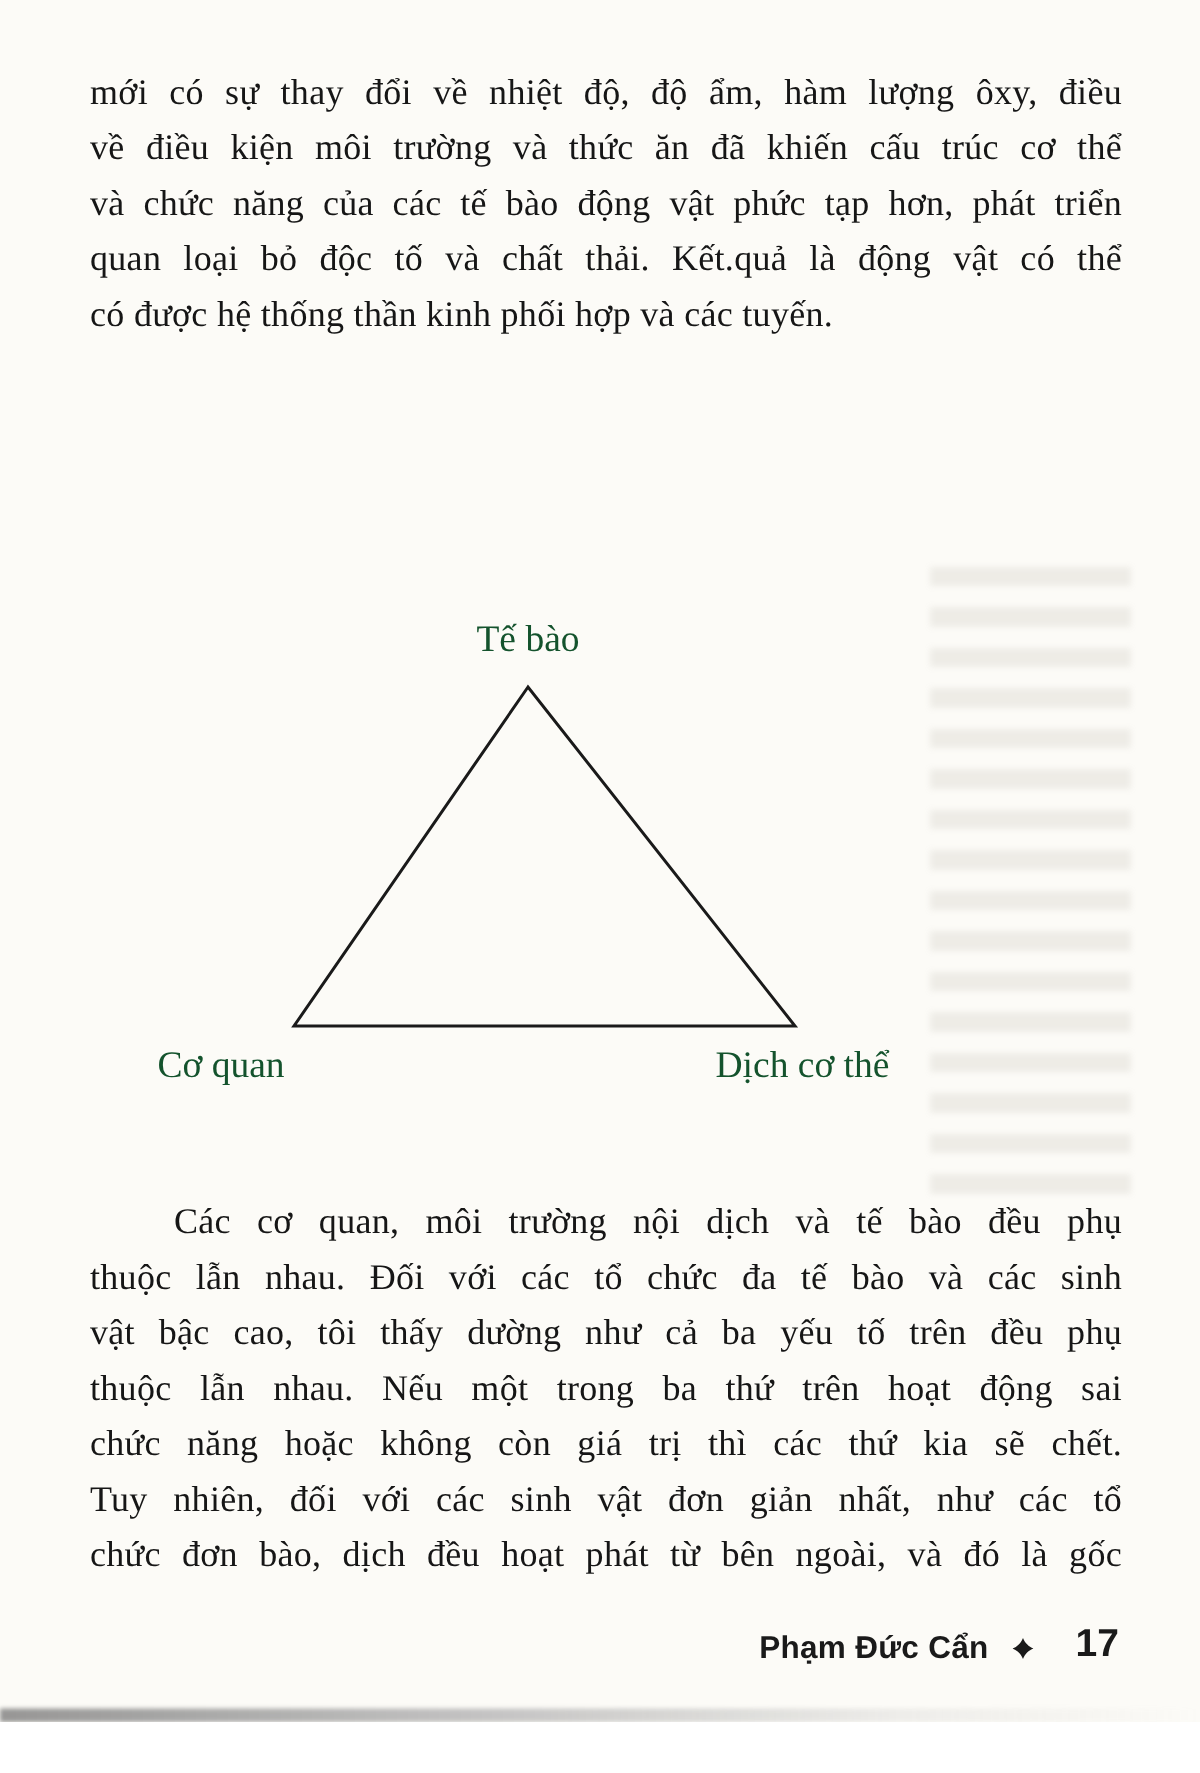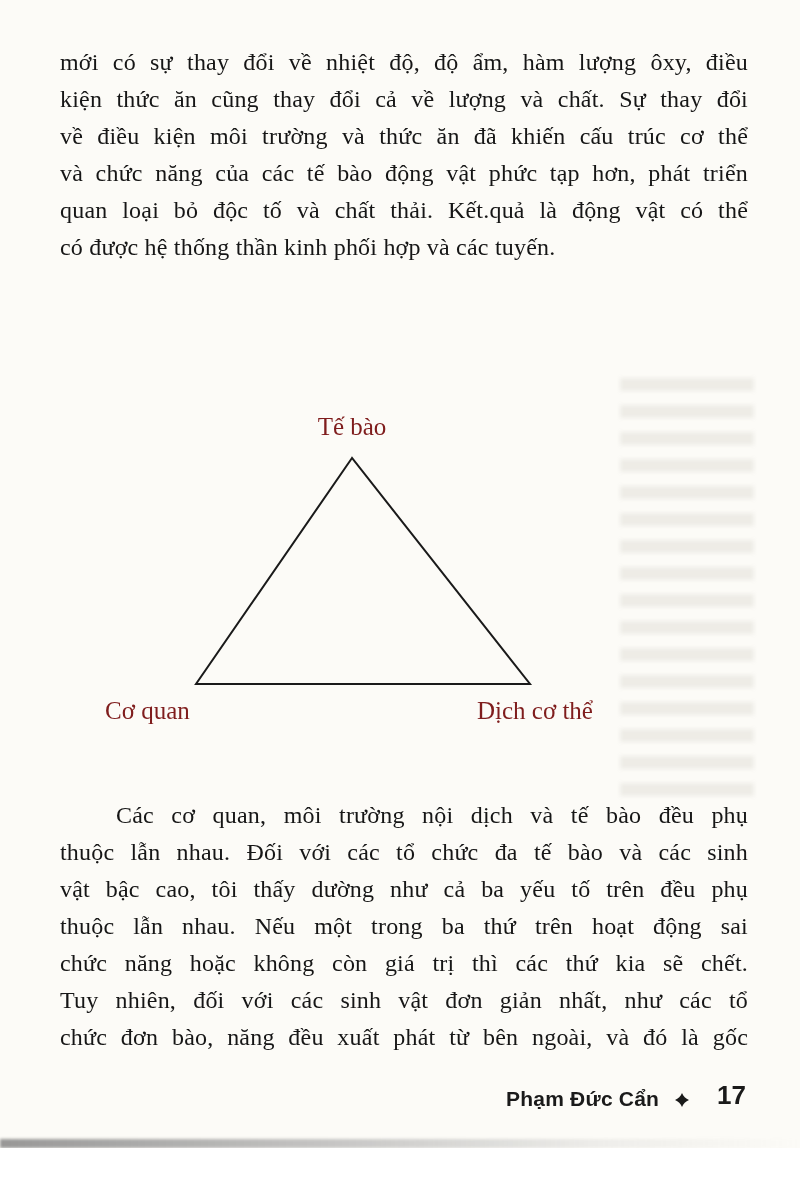--- a/index.html
+++ b/index.html
@@ -25,21 +25,21 @@
   #para2 .line:first-child { text-indent: 56px; }
   .line {
     text-align: justify;
     text-align-last: justify;
   }
   .line.left-last { text-align-last: left; }
   .diagram-label {
     position: absolute;
     font-size: 25px;
     line-height: 30px;
-    color: #7f1d1d;
+    color: #14532d;
   }
   #label-top { top: 412px; left: 252px; width: 200px; text-align: center; }
   #label-bl  { top: 696px; left: 105px; }
   #label-br  { top: 696px; left: 477px; }
   .triangle-svg {
     position: absolute;
     top: 450px;
     left: 160px;
   }
   .bleed {
@@ -88,21 +88,20 @@
 </style>
 </head>
 <body>
 
 <div class="page">
 
   <div class="bleed"></div>
 
   <div class="para" id="para1">
     <div class="line">mới có sự thay đổi về nhiệt độ, độ ẩm, hàm lượng ôxy, điều</div>
-    <div class="line">kiện thức ăn cũng thay đổi cả về lượng và chất. Sự thay đổi</div>
     <div class="line">về điều kiện môi trường và thức ăn đã khiến cấu trúc cơ thể</div>
     <div class="line">và chức năng của các tế bào động vật phức tạp hơn, phát triển</div>
     <div class="line">quan loại bỏ độc tố và chất thải. Kết.quả là động vật có thể</div>
     <div class="line left-last">có được hệ thống thần kinh phối hợp và các tuyến.</div>
   </div>
 
   <div class="diagram-label" id="label-top">Tế bào</div>
 
   <svg class="triangle-svg" width="390" height="245" viewBox="0 0 390 245" aria-hidden="true">
     <polygon points="192,8 36,234 370,234" fill="none" stroke="#1a1a1a" stroke-width="2" stroke-linejoin="miter"></polygon>
@@ -111,21 +110,21 @@
   <div class="diagram-label" id="label-bl">Cơ quan</div>
   <div class="diagram-label" id="label-br">Dịch cơ thể</div>
 
   <div class="para" id="para2">
     <div class="line">Các cơ quan, môi trường nội dịch và tế bào đều phụ</div>
     <div class="line">thuộc lẫn nhau. Đối với các tổ chức đa tế bào và các sinh</div>
     <div class="line">vật bậc cao, tôi thấy dường như cả ba yếu tố trên đều phụ</div>
     <div class="line">thuộc lẫn nhau. Nếu một trong ba thứ trên hoạt động sai</div>
     <div class="line">chức năng hoặc không còn giá trị thì các thứ kia sẽ chết.</div>
     <div class="line">Tuy nhiên, đối với các sinh vật đơn giản nhất, như các tổ</div>
-    <div class="line">chức đơn bào, năng đều xuất phát từ bên ngoài, và đó là gốc</div>
+    <div class="line">chức đơn bào, dịch đều hoạt phát từ bên ngoài, và đó là gốc</div>
   </div>
 
   <div class="footer">
     <span class="author">Phạm Đức Cẩn</span>
     <span class="ornament">
       <svg width="14" height="14" viewBox="0 0 14 14" aria-hidden="true">
         <path d="M7 0 C8.2 3.2 10.8 5.8 14 7 C10.8 8.2 8.2 10.8 7 14 C5.8 10.8 3.2 8.2 0 7 C3.2 5.8 5.8 3.2 7 0 Z" fill="#1a1a1a"></path>
       </svg>
     </span>
     <span class="pagenum">17</span>

